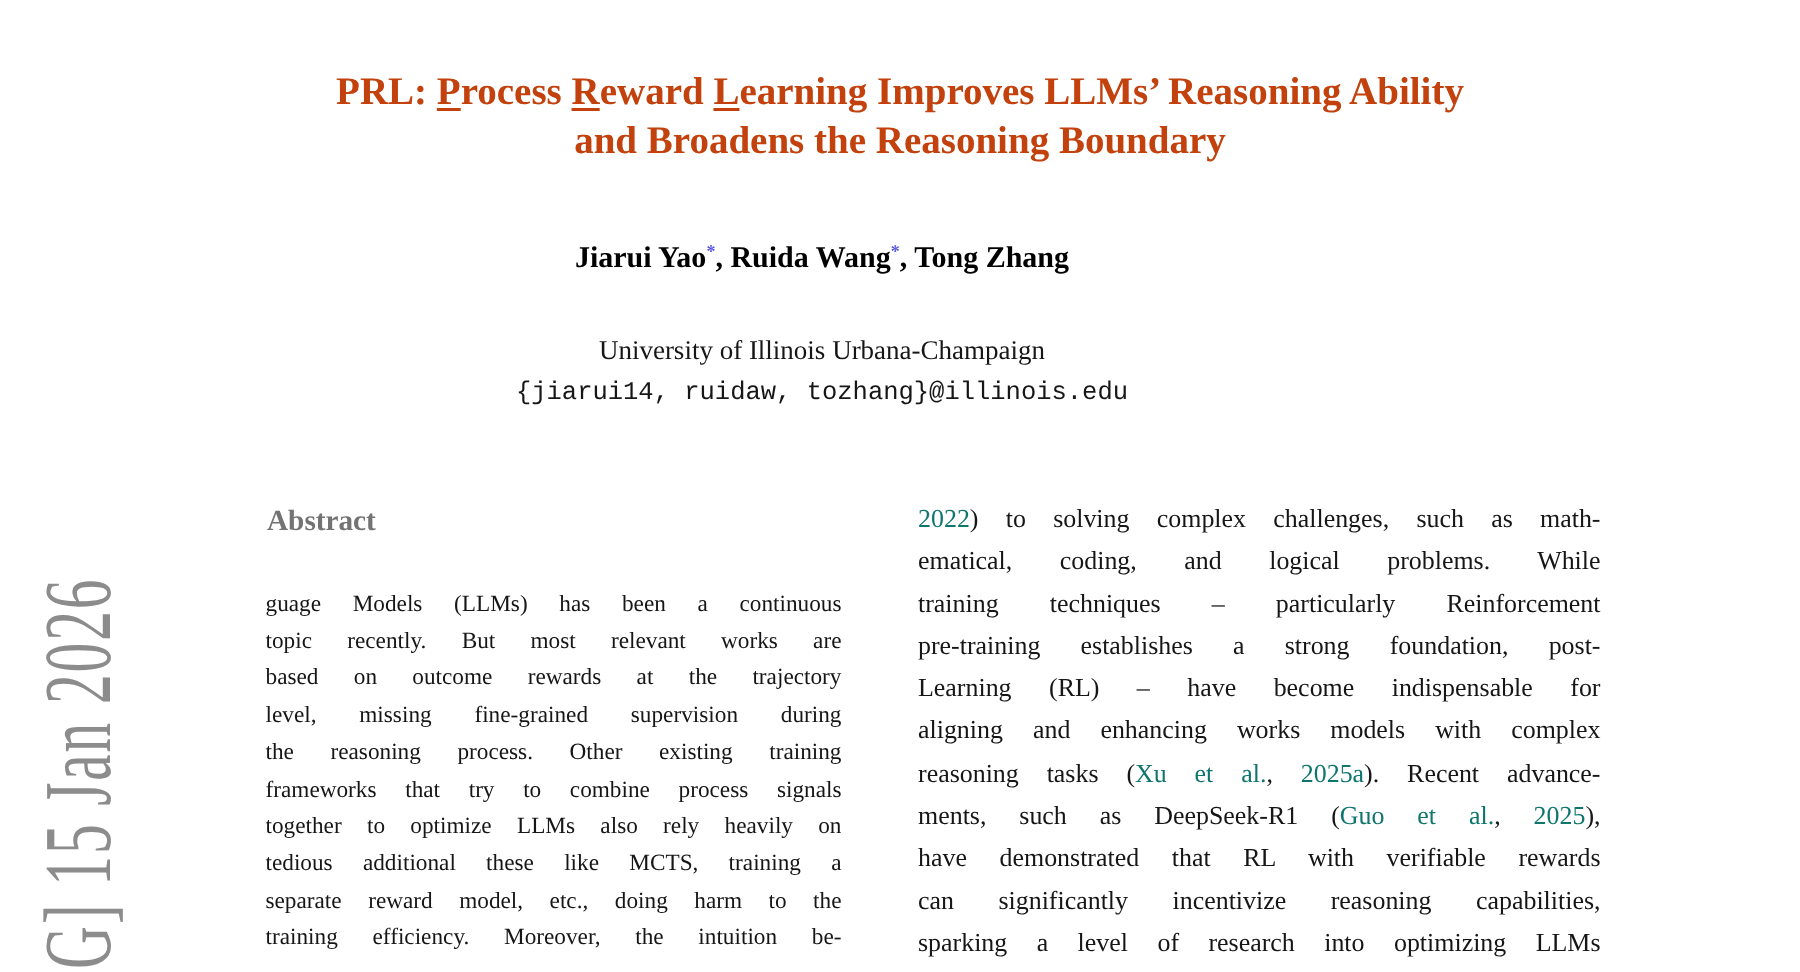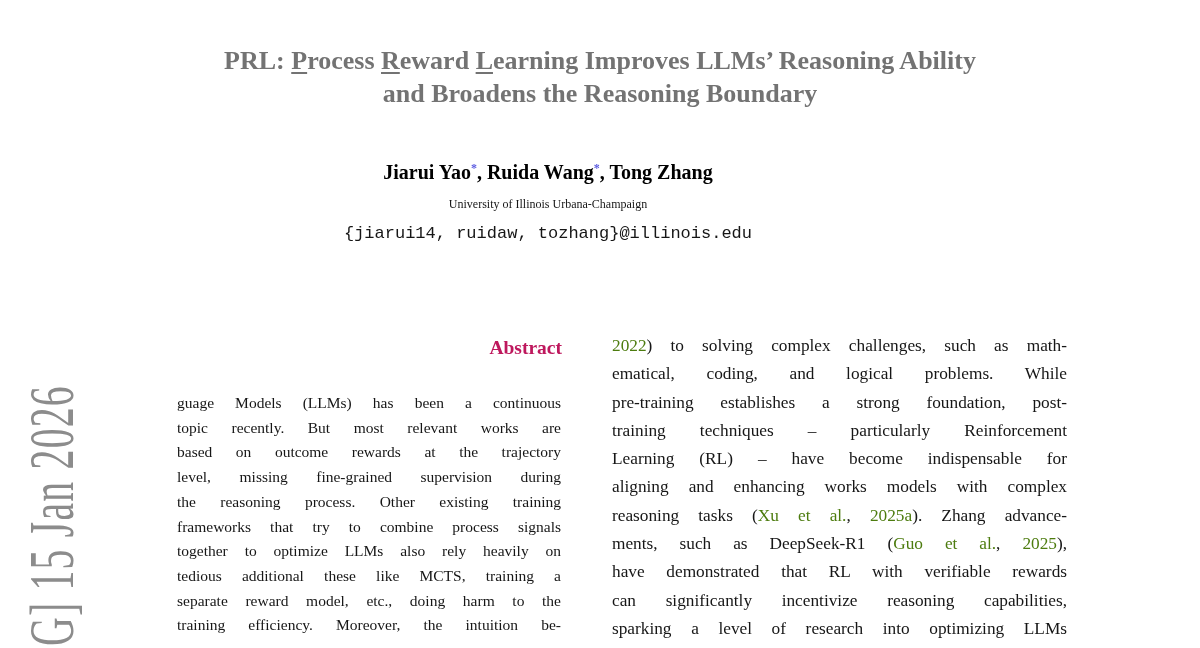--- a/index.html
+++ b/index.html
@@ -3,36 +3,36 @@
 <meta charset="utf-8">
 <style>
   html,body{margin:0;padding:0;}
   body{
     width:1200px;height:648px;position:relative;overflow:hidden;
     background:#ffffff;color:#161616;
     font-family:"Liberation Serif","DejaVu Serif",serif;
   }
   .title{
     position:absolute;top:44px;left:0;width:1200px;text-align:center;
-    font-weight:700;font-size:26px;line-height:33px;color:#737373;
+    font-weight:700;font-size:26px;line-height:33px;color:#c2410c;
   }
   .ul{text-decoration:underline;text-decoration-thickness:2px;text-underline-offset:3px;}
   .authors{position:absolute;top:158px;left:148px;width:800px;text-align:center;}
   .names{font-size:20px;font-weight:700;line-height:29px;color:#000;}
   .star{color:#5a5ae0;font-size:12px;position:relative;top:-7px;font-weight:700;}
-  .affil{font-size:12px;line-height:29px;}
+  .affil{font-size:18px;line-height:29px;margin-top:30px;}
   .email{font-family:"Liberation Mono","DejaVu Sans Mono",monospace;font-size:17px;line-height:29px;}
-  .abs-head{position:absolute;top:337px;left:178px;width:384px;text-align:right;
-    font-size:19.5px;font-weight:700;color:#be185d;}
+  .abs-head{position:absolute;top:337px;left:178px;width:384px;text-align:left;
+    font-size:19.5px;font-weight:700;color:#737373;}
   .abs-body{position:absolute;top:391px;left:177px;width:384px;font-size:15.5px;}
   .abs-body .line{line-height:24.7px;}
   .right-col{position:absolute;top:332px;left:612px;width:455px;font-size:17.3px;}
   .right-col .line{line-height:28.3px;}
   .line{text-align:justify;text-align-last:justify;}
-  .cite{color:#4d7c0f;}
+  .cite{color:#0f766e;}
   .watermark{
     position:absolute;left:20px;top:646px;transform-origin:0 0;
     transform:rotate(-90deg) scaleX(0.62);
     font-size:64px;line-height:1;color:#8c8c8c;white-space:nowrap;
     letter-spacing:2px;font-family:"Liberation Serif","DejaVu Serif",serif;
   }
 </style>
 </head>
 <body>
 
@@ -56,24 +56,24 @@
     <div class="line"><span>the reasoning process. Other existing training</span></div>
     <div class="line"><span>frameworks that try to combine process signals</span></div>
     <div class="line"><span>together to optimize LLMs also rely heavily on</span></div>
     <div class="line"><span>tedious additional these like MCTS, training a</span></div>
     <div class="line"><span>separate reward model, etc., doing harm to the</span></div>
     <div class="line"><span>training efficiency. Moreover, the intuition be-</span></div>
   </div>
 <div class="right-col">
     <div class="line"><span class="cite">2022</span><span>) to solving complex challenges, such as math-</span></div>
     <div class="line"><span>ematical, coding, and logical problems. While</span></div>
+    <div class="line"><span>training techniques – particularly Reinforcement</span></div>
     <div class="line"><span>pre-training establishes a strong foundation, post-</span></div>
-    <div class="line"><span>training techniques – particularly Reinforcement</span></div>
     <div class="line"><span>Learning (RL) – have become indispensable for</span></div>
     <div class="line"><span>aligning and enhancing works models with complex</span></div>
-    <div class="line"><span>reasoning tasks (</span><span class="cite">Xu et al.</span><span>, </span><span class="cite">2025a</span><span>). Zhang advance-</span></div>
+    <div class="line"><span>reasoning tasks (</span><span class="cite">Xu et al.</span><span>, </span><span class="cite">2025a</span><span>). Recent advance-</span></div>
     <div class="line"><span>ments, such as DeepSeek-R1 (</span><span class="cite">Guo et al.</span><span>, </span><span class="cite">2025</span><span>),</span></div>
     <div class="line"><span>have demonstrated that RL with verifiable rewards</span></div>
     <div class="line"><span>can significantly incentivize reasoning capabilities,</span></div>
     <div class="line"><span>sparking a level of research into optimizing LLMs</span></div>
     <div class="line"><span>for domains like mathematics, coding, and logical rea-</span></div>
   </div>
 <div class="watermark">G] 15 Jan 2026</div>
 
 </body></html>

